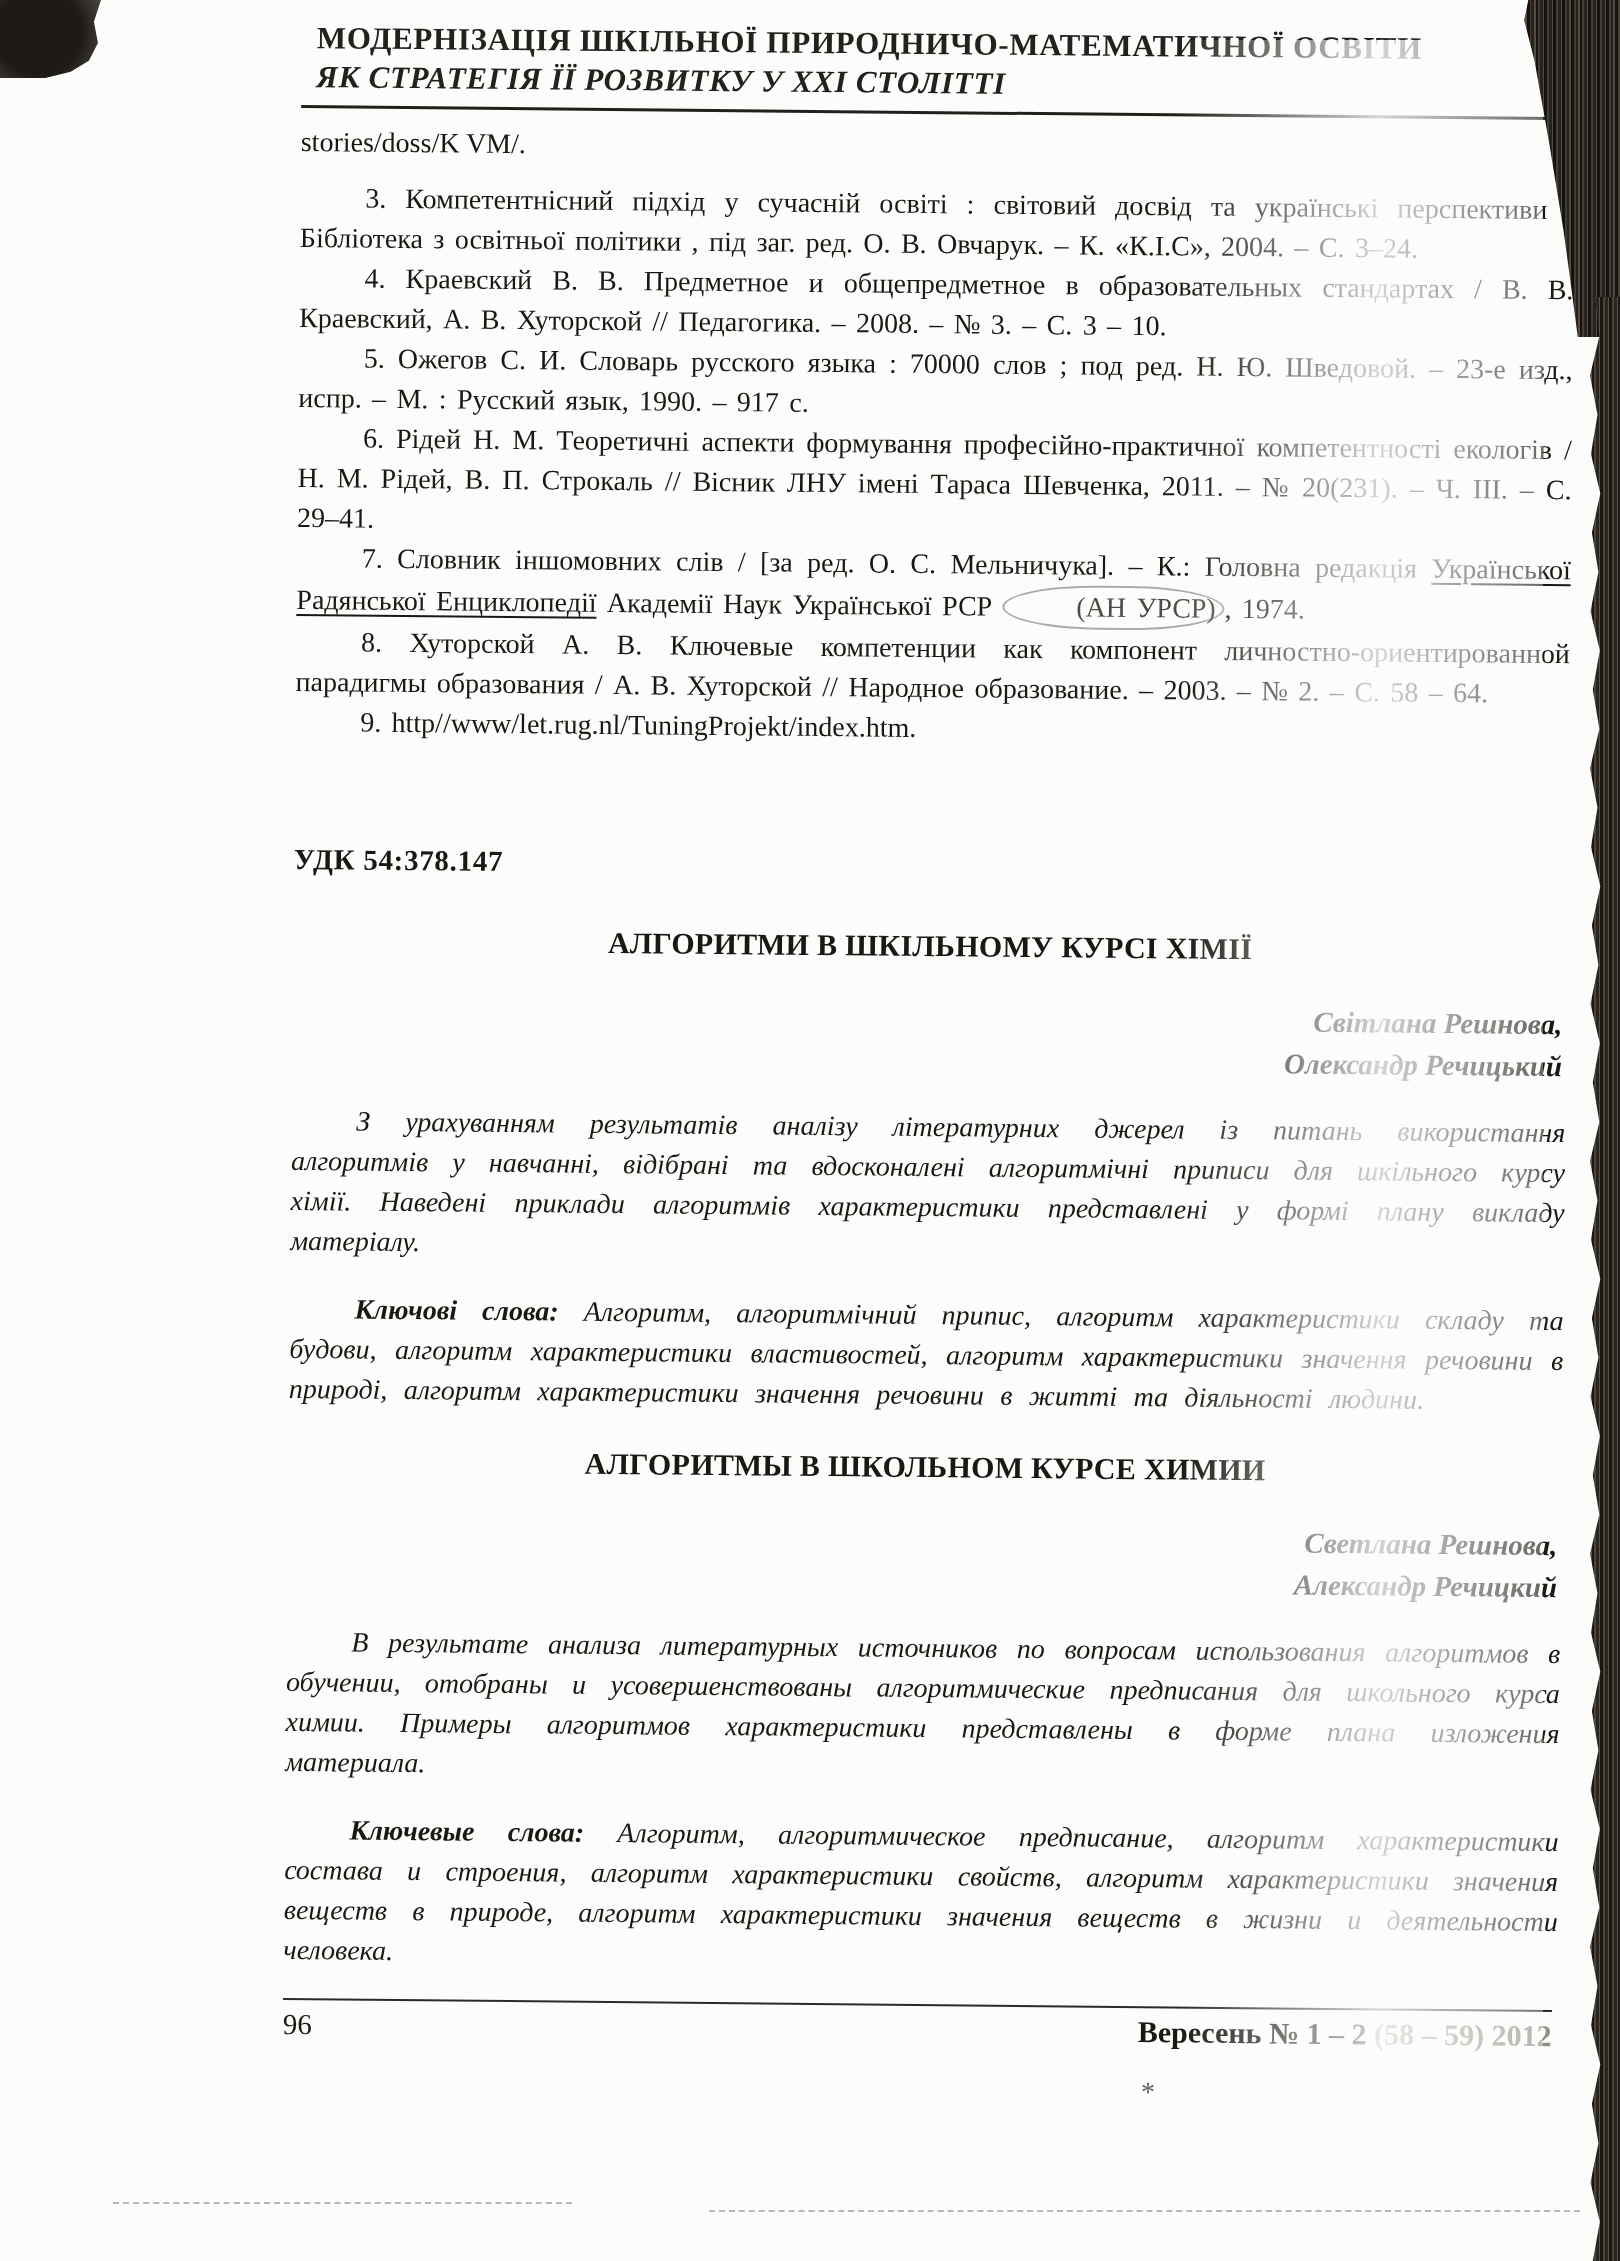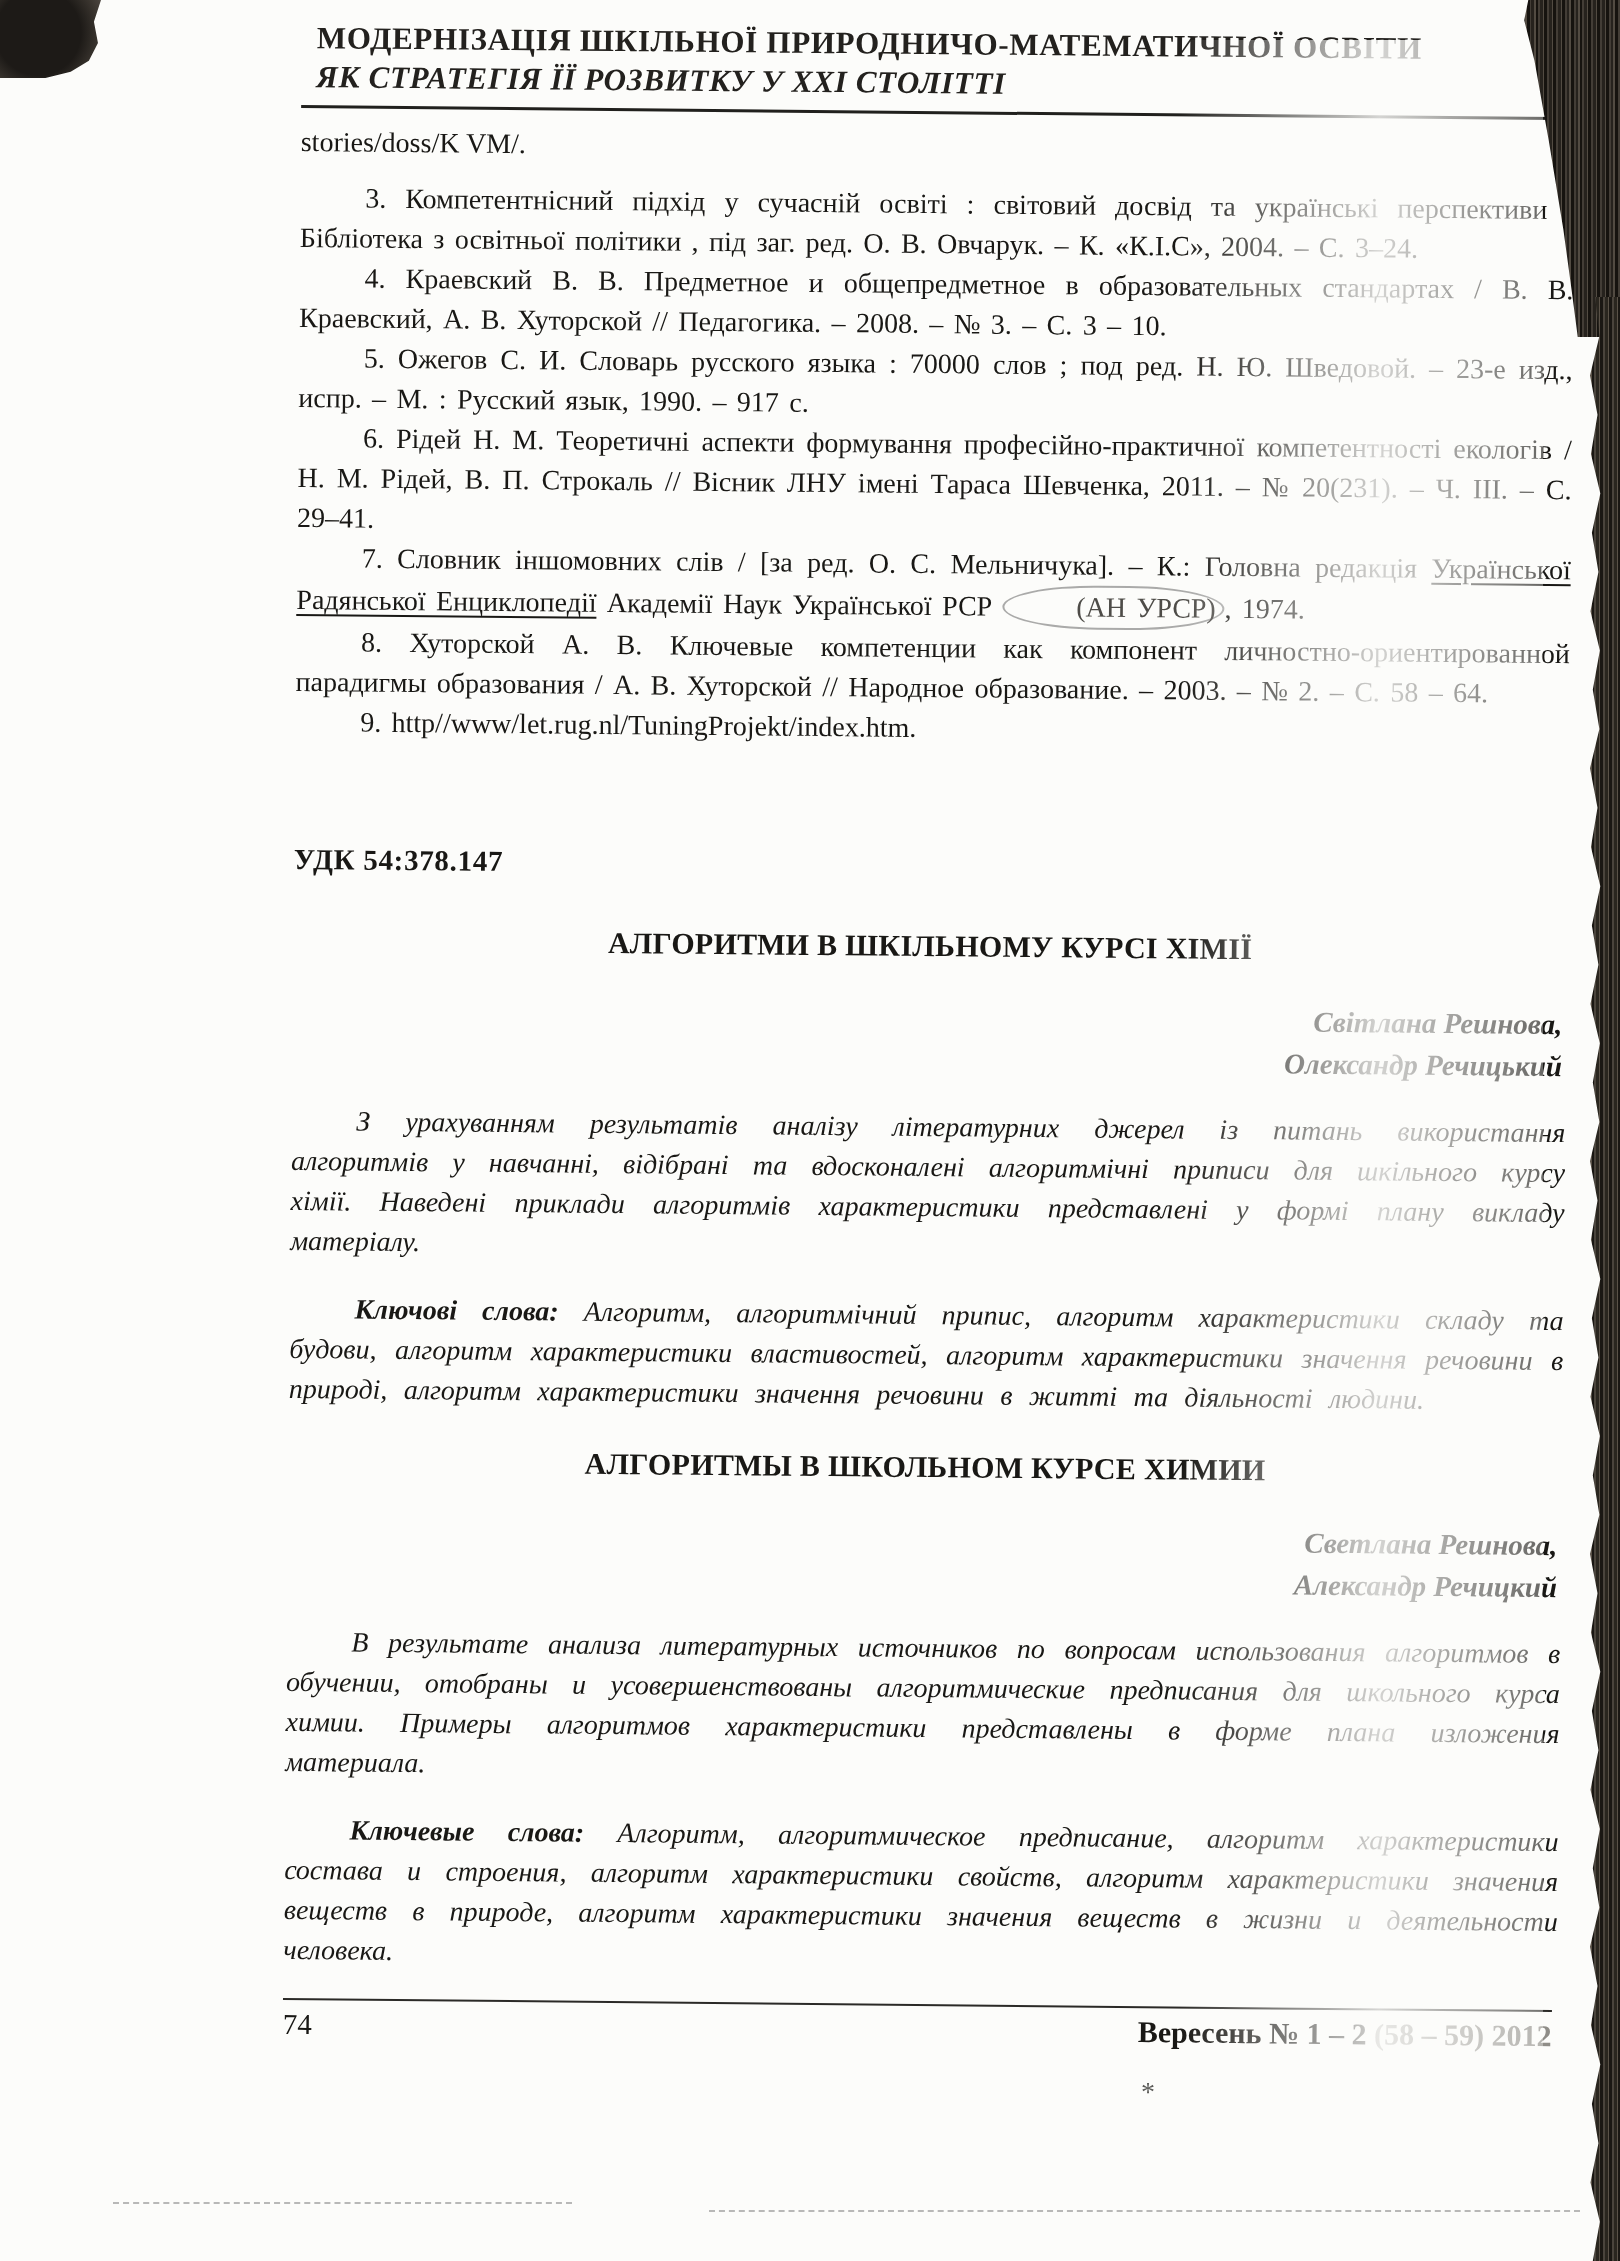--- a/index.html
+++ b/index.html
@@ -112,21 +112,21 @@
     <div class="authors">
       <div>Светлана Решнова,</div>
       <div>Александр Речицкий</div>
     </div>
 
     <p class="abstract">В результате анализа литературных источников по вопросам использования алгоритмов в обучении, отобраны и усовершенствованы алгоритмические предписания для школьного курса химии. Примеры алгоритмов характеристики представлены в форме плана изложения материала.</p>
 
     <p class="keywords"><span class="kw-label">Ключевые слова:</span><span> Алгоритм, алгоритмическое предписание, алгоритм характеристики состава и строения, алгоритм характеристики свойств, алгоритм характеристики значения веществ в природе, алгоритм характеристики значения веществ в жизни и деятельности человека.</span></p>
 
     <div class="footer-row">
-      <span class="page-number">74</span>
+      <span class="page-number">96</span>
       <span class="issue"><span>Вересень № 1 – 2 </span><span class="issue-faded">(58 – 59) 2012</span></span>
     </div>
 
   </div>
 
   <div class="fade-right"></div>
 
 </div>
 
 

